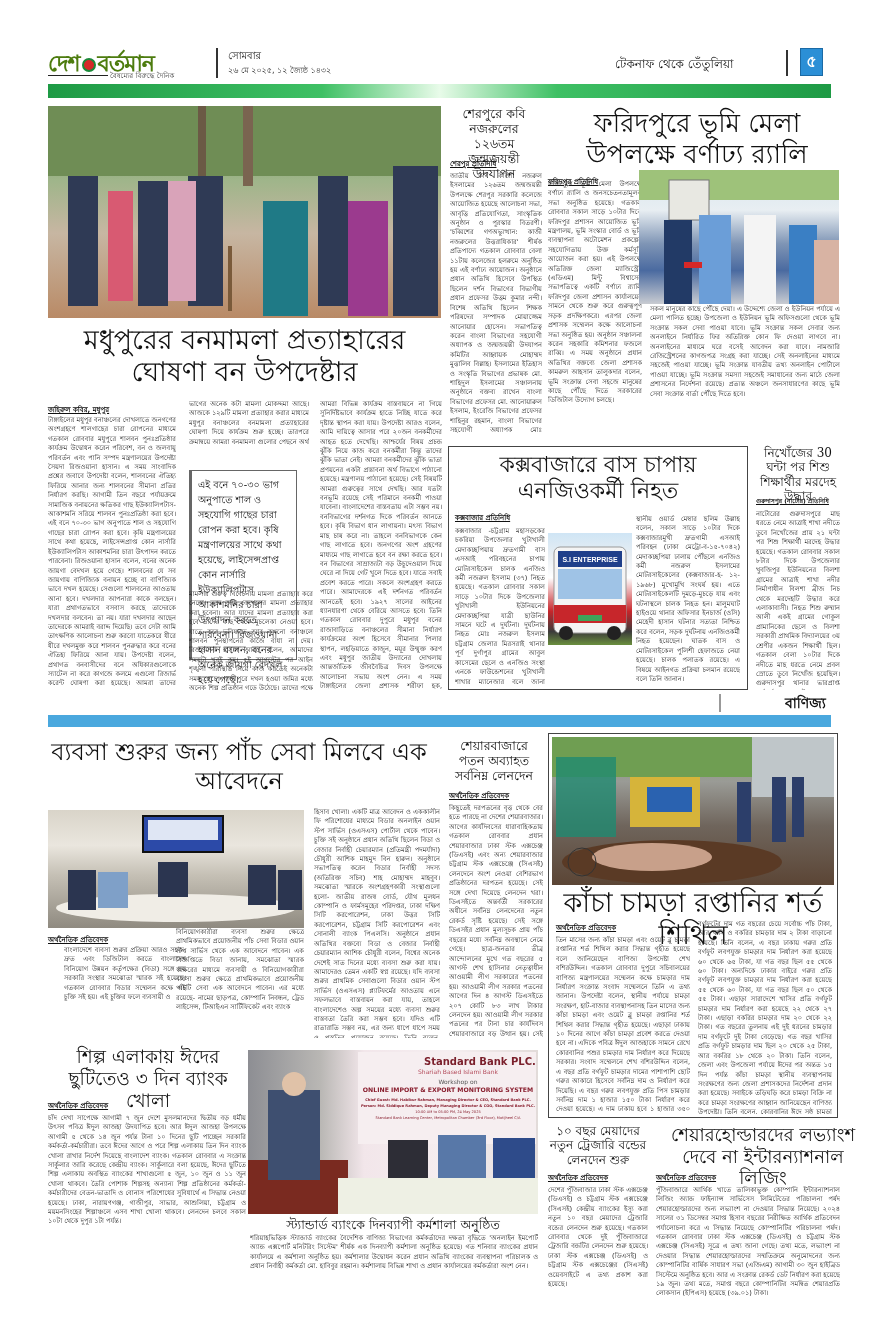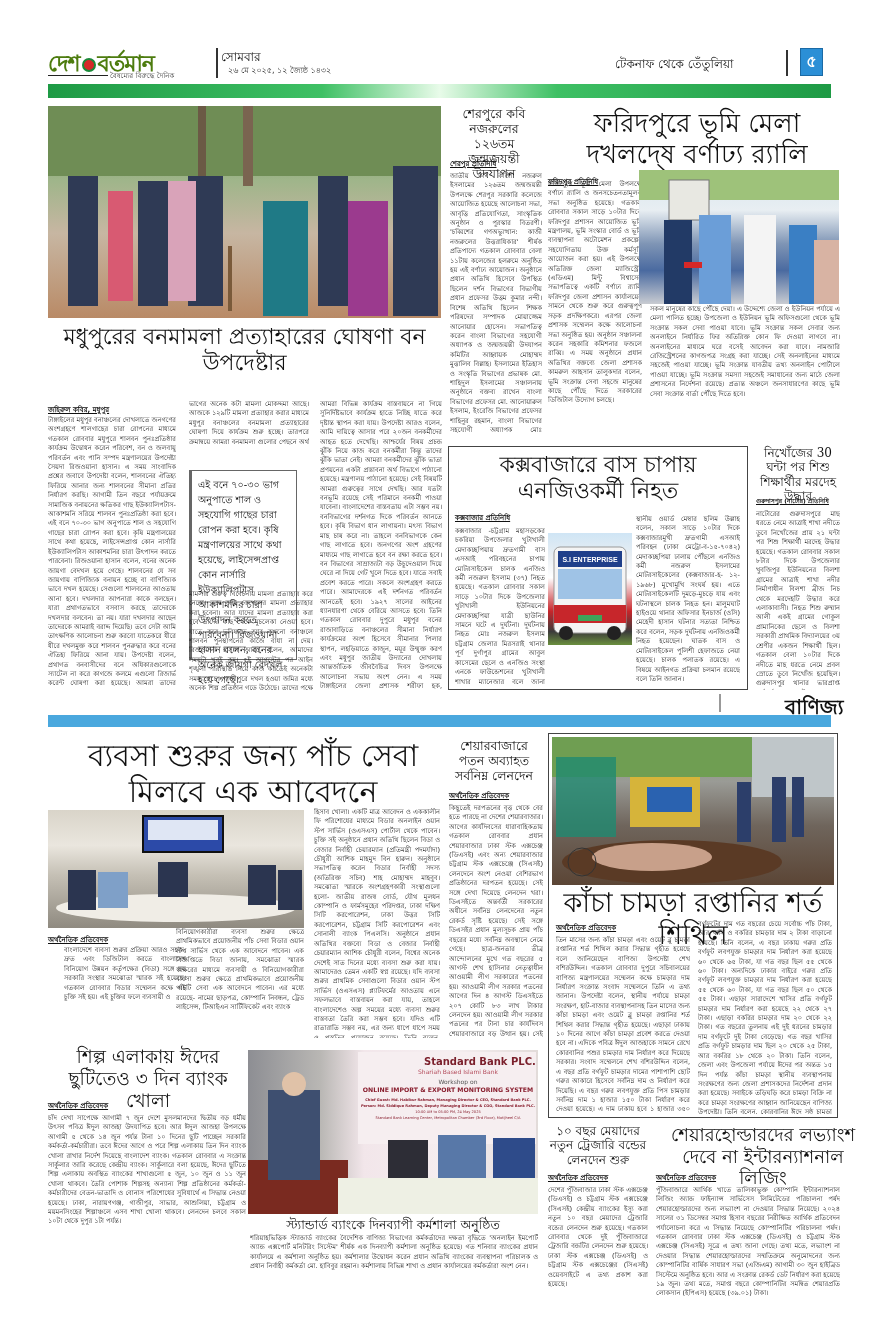--- a/index.html
+++ b/index.html
@@ -3,38 +3,38 @@
 <meta charset="utf-8">
 <style>
 *{box-sizing:border-box;margin:0;padding:0}
 body{width:870px;height:1339px;background:#fff;font-family:"DejaVu Sans",sans-serif;color:#111;position:relative;overflow:hidden}
 .abs{position:absolute}
 .logo{left:48px;top:46px;font-family:"DejaVu Serif",serif;font-weight:bold;font-size:22px;color:#4d7c0f;letter-spacing:-1px}
 .logo .dot{display:inline-block;width:14px;height:14px;border-radius:50%;background:#d62828;border:2px solid #1a8a3a;vertical-align:middle;margin:0 2px}
 .tagline{left:110px;top:70px;font-size:7px;color:#333}
 .logo-line{left:48px;top:75px;width:60px;height:1px;background:#222}
 .vsep{width:2px;background:#333}
-.day{left:221px;top:48px;font-size:12px}
+.day{left:228px;top:48px;font-size:10px}
 .date{left:228px;top:64px;font-size:8px;color:#333}
 .tagright{left:615px;top:55px;font-size:12px}
 .pagebox{left:800px;top:48px;width:23px;height:28px;background:#2b8fd6;border:1px solid #1b6aa5;color:#fff;font-size:16px;text-align:center;line-height:26px;font-weight:bold}
 .greenbar{left:48px;top:84px;width:783px;height:14px;background:linear-gradient(90deg,#1e9a45 0%,#3ec064 35%,#e8fbe9 50%,#3ec064 65%,#1e9a45 100%)}
 .photo{background:#8a9a7a;overflow:hidden}
 .ph-forest{background:linear-gradient(180deg,#5e7d4a 0%,#9fb58a 35%,#c7b6a2 60%,#b98a66 100%)}
 .ph-fair{background:linear-gradient(180deg,#d8e6ee 0%,#e8eef2 30%,#7f95b5 55%,#4a6aa0 75%,#c9ccd2 100%)}
 .ph-bus{background:linear-gradient(180deg,#cfe5f5 0%,#e8eef3 20%,#fff 40%,#c7262b 70%,#3b3b3b 88%,#6a8f3e 100%)}
 .ph-meet{background:linear-gradient(180deg,#d9d4c9 0%,#eae6de 30%,#c5c0b5 55%,#8f8a80 100%)}
 .ph-hide{background:linear-gradient(180deg,#7fa05e 0%,#9a9b96 30%,#6f655c 60%,#5b4535 100%)}
 .ph-bank{background:linear-gradient(90deg,#8d8e93 0%,#b9b7b4 25%,#f2e6ea 40%,#f5eef0 70%,#e2dbd9 100%)}
 .headline{font-family:"DejaVu Serif",serif;text-align:center;color:#111;line-height:1.2}
 .byline{font-size:7px;font-weight:bold;text-decoration:underline;color:#111}
 .body{font-size:6.6px;line-height:9.4px;color:#222;text-align:justify;overflow:hidden}
 .box{border:1px solid #444}
 .blueband{left:48px;top:715px;width:783px;height:12px;background:#4aa8de}
-.section{left:785px;top:692px;font-family:"DejaVu Serif",serif;font-weight:bold;font-size:20px}
+.section{left:785px;top:692px;font-family:"DejaVu Serif",serif;font-weight:bold;font-size:14px}
 .pull{left:189px;top:470px;width:108px;height:190px;border-left:3px solid #555;border:1px solid #666;border-left-width:3px;padding:6px;font-size:9.6px;line-height:15px;color:#111}
 .caption{font-family:"DejaVu Serif",serif;text-align:center}
 .banklogo{color:#7a1f2b;font-weight:bold;font-size:10px}
 .banner-text{font-size:6px;color:#8a2030;text-align:center;font-weight:bold}
 </style>
 </head>
 <body>
 
 <div class="abs logo">
   <span>দেশ</span><span class="dot"></span><span>বর্তমান</span>
@@ -62,33 +62,33 @@
         <rect x="345" y="60" width="45" height="150"></rect>
       </g>
     <rect x="60" y="85" width="25" height="110" fill="#d85a72"></rect>
     <rect x="120" y="75" width="28" height="120" fill="#d9a3b9"></rect>
     <rect x="215" y="95" width="45" height="115" fill="#1f7a86"></rect>
     <rect x="300" y="95" width="40" height="115" fill="#9b3a8e"></rect>
     <rect x="180" y="140" width="4" height="65" fill="#7a5a3a"></rect>
   </svg>
 </div>
 
-<div class="abs headline" style="left:48px;top:324px;width:393px;font-size:22px">মধুপুরের বনমামলা প্রত্যাহারের ঘোষণা বন উপদেষ্টার</div>
+<div class="abs headline" style="left:48px;top:324px;width:393px;font-size:27px">মধুপুরের বনমামলা প্রত্যাহারের ঘোষণা বন উপদেষ্টার</div>
 <div class="abs byline" style="left:48px;top:404px">জহিরুল কবির, মধুপুর</div>
 <div class="abs body" style="left:48px;top:416px;width:128px;height:272px">টাঙ্গাইলের মধুপুর বনাঞ্চলের দোখলাতে জনগণের অংশগ্রহণে শালগাছের চারা রোপনের মাধ্যমে গতকাল রোববার মধুপুরে শালবন পুনঃপ্রতিষ্ঠার কার্যক্রম উদ্বোধন করেন পরিবেশ, বন ও জলবায়ু পরিবর্তন এবং পানি সম্পদ মন্ত্রণালয়ের উপদেষ্টা সৈয়দা রিজওয়ানা হাসান। এ সময় সাংবাদিক প্রশ্নের জবাবে উপদেষ্টা বলেন, শালবনের ঐতিহ্য ফিরিয়ে আনার জন্য শালবনের সীমানা প্রতির নির্ধারণ করছি। আগামী তিন বছরে পর্যায়ক্রমে সামাজিক বনায়নের ক্ষতিকর গাছ ইউক্যালিপটাস-আকাশমনি সরিয়ে শালবন পুনঃপ্রতিষ্ঠা করা হবে। এই বনে ৭০-৩০ ভাগ অনুপাতে শাল ও সহযোগি গাছের চারা রোপন করা হবে। কৃষি মন্ত্রণালয়ের সাথে কথা হয়েছে, লাইসেন্সপ্রাপ্ত কোন নার্সারি ইউক্যালিপটাস আকাশমনির চারা উৎপাদন করতে পারবেনা। রিজওয়ানা হাসান বলেন, বনের অনেক জায়গা বেদখল হয়ে গেছে। শালবনের যে সব জায়গায় বাণিজ্যিক বনায়ন হচ্ছে বা বাণিজ্যিক ভাবে দখল হয়েছে। সেগুলো শালবনের আওতায় আনা হবে। দখলদার আপনারা কাকে বলছেন। যারা প্রথাগতভাবে বসবাস করছে তাদেরকে দখলদার বলবেন। তা নয়। যারা দখলদার আছেন তাদেরকে আমরাই বরাদ্দ দিয়েছি। তবে সেটা আমি তাৎক্ষণিক আলোচনা শুরু করবো যাতেকরে ধীরে ধীরে দখলমুক্ত করে শালবন পুনরুদ্ধার করে বনের ঐতিহ্য ফিরিয়ে আনা যায়। উপদেষ্টা বলেন, প্রথাগত বনবাসীদের বনে অধিকারগুলোকে স্যাটেল না করে কাগজে কলমে এগুলো রিজার্ভ করেন্ট ঘোষণা করা হয়েছে। আমরা তাদের অধিকার স্যাটেল করার একটি প্রক্রিয়া শুরু করেছি। তিনি আরও বলেন, প্রথাগত বনবাসীদের সাথে বনবি-</div>
 <div class="abs body" style="left:189px;top:400px;width:120px;height:48px">ভাগের অনেক কটা মামলা মোকদ্দমা আছে। আজকে ১২৯টি মামলা প্রত্যাহার করার মাধ্যমে মধুপুর বনাঞ্চলের বনমামলা প্রত্যাহারের ঘোষণা দিয়ে কার্যক্রম শুরু হচ্ছে। তারপরে ক্রমান্বয়ে আমরা বনমামলা গুলোর পেছনে অর্থ ব্যয় না করে</div>
 <div class="abs pull">এই বনে ৭০-৩০ ভাগ অনুপাতে শাল ও সহযোগি গাছের চারা রোপন করা হবে। কৃষি মন্ত্রণালয়ের সাথে কথা হয়েছে, লাইসেন্সপ্রাপ্ত কোন নার্সারি ইউক্যালিপটাস আকাশমনির চারা উৎপাদন করতে পারবেনা। রিজওয়ানা হাসান বলেন, বনের অনেক জায়গা বেদখল হয়ে গেছে।</div>
 <div class="abs body" style="left:189px;top:590px;width:124px;height:100px">মামলার গুরুত্ব বিবেচনায় মামলা প্রত্যাহার করে নেবো। তবে জমি বেদখলের মামলা প্রত্যাহার করা হবেনা। আর যাদের মামলা প্রত্যাহার করা হবে তাদের কাছ থেকে মুচলেকা নেওয়া হবে। যাতে করে ভবিষ্যতে আর কখনো বনাঞ্চলে শালবন পুনস্থাপনের কাজে বাধা না দেয়। রিজওয়ানা হাসান আরও বলেন, আমাদের সময়টা খুবই কম। ৫ই আগস্টের পর আইন শৃঙ্খলা পরিস্থিতি নিয়ে কাজ করতেই অনেকটা সময় গেছে। গাজীপুরে দখল হওয়া জমির মধ্যে অনেক শিল্প প্রতিষ্ঠান গড়ে উঠেছে। তাদের পক্ষে আবার আদালতের রায়ও আছে। তাই সেখানে বেদখল হওয়া জায়গা পুনরুদ্ধার করায় একটু জটিলতা আছে। তাই</div>
 <div class="abs body" style="left:320px;top:400px;width:122px;height:290px">আমরা বিভিন্ন কার্যক্রম বাস্তবায়নে না গিয়ে সুনির্দিষ্টভাবে কার্যক্রম হাতে নিচ্ছি যাতে করে দৃষ্টান্ত স্থাপন করা যায়। উপদেষ্টা আরও বলেন, আমি দায়িত্বে আসার পরে ২০জন বনকর্মীদের আহত হতে দেখেছি। আশ্চর্যের বিষয় প্রচন্ড ঝুঁকি নিয়ে কাজ করে বনকর্মীরা কিন্তু তাদের ঝুঁকি ভাতা নেই। আমরা বনকর্মীদের ঝুঁকি ভাতা প্রণয়নের একটা প্রস্তাবনা অর্থ বিভাগে পাঠানো হয়েছে। মন্ত্রণালয় পাঠানো হয়েছে। সেই বিষয়টি আমরা গুরুত্বের সাথে দেখছি। আর যতটা বনভূমি রয়েছে সেই পরিমানে বনকর্মী পাওয়া যাবেনা। বাংলাদেশের বাস্তবতায় এটা সম্ভব নয়। বনবিভাগের দর্শনগত দিকে পরিবর্তন আনতে হবে। কৃষি বিভাগ ধান লাগায়না। মৎস্য বিভাগ মাছ চাষ করে না। তাহলে বনবিভাগকে কেন গাছ লাগাতে হবে। জনগণের অংশ গ্রহণের মাধ্যমে গাছ লাগাতে হবে বন রক্ষা করতে হবে। বন বিভাগের সাম্রাজ্যটা বড় উচুদেওয়াল দিয়ে ঘেরে না দিয়ে গেট খুলে দিতে হবে। যাতে সবাই প্রবেশ করতে পারে। সকলে অংশগ্রহণ করতে পারে। আমাদেরকে এই দর্শনগত পরিবর্তন আনতেই হবে। ১৯২৭ সালের আইনের ধ্যানধারণা থেকে বেরিয়ে আসতে হবে। তিনি গতকাল রোববার দুপুরে মধুপুর বনের রাজাবাড়িতে বনাঞ্চলের সীমানা নির্ধারণ কার্যক্রমের অংশ হিসেবে সীমানার পিলার স্থাপন, লহড়িয়াতে কাজুন, ময়ূর উন্মুক্ত করণ এবং মধুপুর জাতীয় উদ্যানের দোখলায় আন্তর্জাতিক জীববৈচিত্র দিবস উপলক্ষে আলোচনা সভায় অংশ নেন। এ সময় টাঙ্গাইলের জেলা প্রশাসক শরীফা হক, টাঙ্গাইলের বিভাগীয় বন কর্মকর্তা আবু নাসের মোহসিন হোসেন, সহকারি বন সংরক্ষক রোকসানা খাতুন, মধুপুর উপজেলা নির্বাহী কর্মকর্তা মো. জুবায়ের হোসেনসহ বিভিন্ন পর্যায়ের কর্মকর্তা ও সুশীল সমাজের ব্যক্তিবর্গ উপস্থিত ছিলেন।</div>
 
 <div class="abs headline" style="left:450px;top:106px;width:88px;font-size:12.5px">শেরপুরে কবি নজরুলের ১২৬তম জন্মজয়ন্তী উদযাপন</div>
 <div class="abs byline" style="left:450px;top:158px">শেরপুর প্রতিনিধি</div>
 <div class="abs body" style="left:450px;top:172px;width:92px;height:262px">জাতীয় কবি কাজী নজরুল ইসলামের ১২৬তম জন্মজয়ন্তী উপলক্ষে শেরপুর সরকারি কলেজে আয়োজিত হয়েছে আলোচনা সভা, আবৃত্তি প্রতিযোগিতা, সাংস্কৃতিক অনুষ্ঠান ও পুরস্কার বিতরণী। 'চব্বিশের গণঅভ্যুত্থান: কাজী নজরুলের উত্তরাধিকার' শীর্ষক প্রতিপাদ্যে গতকাল রোববার বেলা ১১টায় কলেজের হলরুমে অনুষ্ঠিত হয় এই বর্ণাঢ্য আয়োজন। অনুষ্ঠানে প্রধান অতিথি হিসেবে উপস্থিত ছিলেন দর্শন বিভাগের বিভাগীয় প্রধান প্রফেসর উত্তম কুমার নন্দী। বিশেষ অতিথি ছিলেন শিক্ষক পরিষদের সম্পাদক মোয়াজ্জেম আনোয়ার হোসেন। সভাপতিত্ব করেন বাংলা বিভাগের সহযোগী অধ্যাপক ও জন্মজয়ন্তী উদযাপন কমিটির আহ্বায়ক মোহাম্মদ মুত্তালিব বিল্লাহ। ইসলামের ইতিহাস ও সংস্কৃতি বিভাগের প্রভাষক মো. শাহিদুল ইসলামের সঞ্চালনায় অনুষ্ঠানে বক্তব্য রাখেন বাংলা বিভাগের প্রফেসর মো. আনোয়ারুল ইসলাম, ইংরেজি বিভাগের প্রফেসর শাহিনুর রহমান, বাংলা বিভাগের সহযোগী অধ্যাপক মোঃ রোকনুজ্জামান, সহকারী অধ্যাপক শরিফুল ইসলাম। বক্তারা বলেন, কাজী নজরুল ইসলাম সাম্য, প্রেম ও দ্রোহের কবি। তিনি সবসময় অন্যায়ের বিরুদ্ধে সোচ্চার ছিলেন।</div>
 
-<div class="abs headline" style="left:552px;top:108px;width:290px;font-size:26px">ফরিদপুরে ভূমি মেলা দখলদ্ষে বর্ণাঢ্য র‍্যালি</div>
+<div class="abs headline" style="left:552px;top:108px;width:290px;font-size:26px">ফরিদপুরে ভূমি মেলা উপলক্ষে বর্ণাঢ্য র‍্যালি</div>
 <div class="abs byline" style="left:548px;top:176px">ফরিদপুর প্রতিনিধি</div>
 <div class="abs body" style="left:548px;top:180px;width:94px;height:256px">ফরিদপুরে ভূমি মেলা উপলক্ষে বর্ণাঢ্য র‍্যালি ও জনসচেতনতামূলক সভা অনুষ্ঠিত হয়েছে। গতকাল রোববার সকাল সাড়ে ১০টার দিকে ফরিদপুর প্রশাসন আয়োজিত ভূমি মন্ত্রণালয়, ভূমি সংস্কার বোর্ড ও ভূমি ব্যবস্থাপনা অটোমেশন প্রকল্পের সহযোগিতায় উক্ত কর্মসূচি আয়োজন করা হয়। এই উপলক্ষে অতিরিক্ত জেলা ম্যাজিস্ট্রেট (এডিএম) মিন্টু বিশ্বাসের সভাপতিত্বে একটি বর্ণাঢ্য র‍্যালি ফরিদপুর জেলা প্রশাসন কার্যালয়ের সামনে থেকে শুরু করে গুরুত্বপূর্ণ সড়ক প্রদক্ষিণকরে। এরপর জেলা প্রশাসক সম্মেলন কক্ষে আলোচনা সভা অনুষ্ঠিত হয়। অনুষ্ঠান সঞ্চালনা করেন সহকারি কমিশনার ফজলে রাব্বি। এ সময় অনুষ্ঠানে প্রধান অতিথির বক্তব্যে জেলা প্রশাসক কামরুল আহসান তালুকদার বলেন, ভূমি সংক্রান্ত সেবা সহজে মানুষের কাছে পৌঁছে দিতে সরকারের ডিজিটাল উদ্যোগ চলছে।</div>
 <div class="abs photo ph-fair" style="left:639px;top:170px;width:200px;height:134px">
   <svg width="200" height="134">
     <rect x="0" y="0" width="200" height="30" fill="#9ec27a"></rect>
     <rect x="30" y="10" width="40" height="40" fill="#e8e8e2" stroke="#777"></rect>
     <rect x="25" y="50" width="28" height="84" fill="#223a66"></rect>
     <rect x="60" y="45" width="32" height="89" fill="#6b9ed8"></rect>
     <rect x="105" y="45" width="32" height="89" fill="#f4f4f4"></rect>
     <rect x="150" y="55" width="28" height="79" fill="#3a7fc4"></rect>
@@ -117,21 +117,21 @@
 <div class="abs body" style="left:600px;top:515px;width:140px;height:170px;padding-left:36px">স্থানীয় ওয়ার্ড মেম্বার ছলিম উল্লাহ বলেন, সকাল সাড়ে ১০টার দিকে কক্সবাজারমুখী দ্রুতগামী এসআই পরিবহন (ঢাকা মেট্রো-ব-১৫-৭০৪২) মেদাকচ্ছপিয়া ঢালায় পৌঁছলে এনজিও কর্মী নজরুল ইসলামের মোটরসাইকেলের (কক্সবাজার-হ- ১২- ১৯৬৮) মুখোমুখি সংঘর্ষ হয়। এতে মোটরসাইকেলটি দুমড়ে-মুচড়ে যায় এবং ঘটনাস্থলে চালক নিহত হন। মালুমঘাট হাইওয়ে থানার অফিসার ইনচার্জ (ওসি) মেহেদী হাসান ঘটনার সত্যতা নিশ্চিত করে বলেন, সড়ক দুর্ঘটনায় এনজিওকর্মী নিহত হয়েছেন। ঘাতক বাস ও মোটরসাইকেল পুলিশী হেফাজতে নেয়া হয়েছে। চালক পলাতক রয়েছে। এ বিষয়ে আইনগত প্রক্রিয়া চলমান রয়েছে বলে তিনি জানান।</div>
 
 <div class="abs headline" style="left:756px;top:446px;width:84px;font-size:12px">নিখোঁজের 30 ঘন্টা পর শিশু শিক্ষার্থীর মরদেহ উদ্ধার</div>
 <div class="abs byline" style="left:756px;top:496px;font-size:6px">গুরুদাসপুর (নাটোর) প্রতিনিধি</div>
 <div class="abs body" style="left:756px;top:510px;width:84px;height:180px">নাটোরের গুরুদাসপুরে মাছ ধরতে নেমে আত্রাই শাখা নদীতে ডুবে নিখোঁজের প্রায় ২১ ঘন্টা পর শিশু শিক্ষার্থী মরদেহ উদ্ধার হয়েছে। গতকাল রোববার সকাল ৮টার দিকে উপজেলার খুবজিপুর ইউনিয়নের বিলশা গ্রামের আত্রাই শাখা নদীর নির্মাণাধীন বিলশা ব্রীজ নিচ থেকে মরদেহটি উদ্ধার করে এলাকাবাসী। নিহত শিশু রুম্মান আলী একই গ্রামের গোকুল প্রামানিকের ছেলে ও বিলশা সরকারী প্রাথমিক বিদ্যালয়ের ৩য় শ্রেণীর একজন শিক্ষার্থী ছিল। গতকাল বেলা ১০টার দিকে নদীতে মাছ ধরতে নেমে প্রবল স্রোতে ডুবে নিখোঁজ হয়েছিল। গুরুদাসপুর থানার ভারপ্রাপ্ত কর্মকর্তা আসমাউল হক ও স্থানীয় এলাকাবাসী জানান, গতকাল বেলা ১০টার দিকে রুম্মান তার বাড়ির অদূরে আত্রাই শাখা নদীতে বিলশা ব্রীজের নিচে মাছ ধরছিল।</div>
 
 <div class="abs vsep" style="left:719px;top:694px;height:18px;background:#999"></div>
 <div class="abs section">বাণিজ্য</div>
 <div class="abs blueband"></div>
 
-<div class="abs headline" style="left:59px;top:738px;width:388px;font-size:30px">ব্যবসা শুরুর জন্য পাঁচ সেবা মিলবে এক আবেদনে</div>
+<div class="abs headline" style="left:45px;top:738px;width:388px;font-size:24px">ব্যবসা শুরুর জন্য পাঁচ সেবা মিলবে এক আবেদনে</div>
 <div class="abs photo ph-meet" style="left:48px;top:810px;width:256px;height:118px">
   <svg width="256" height="118">
     <rect x="95" y="6" width="80" height="36" fill="#2c4aa8" stroke="#111" stroke-width="2"></rect>
     <rect x="100" y="10" width="70" height="20" fill="#dfe6f4"></rect>
     <ellipse cx="128" cy="98" rx="120" ry="14" fill="#f0ede6"></ellipse>
     <g fill="#2b3550">
         <rect x="110" y="52" width="30" height="35"></rect>
         <rect x="20" y="60" width="28" height="40"></rect>
         <rect x="200" y="55" width="28" height="40"></rect>
         <rect x="230" y="60" width="24" height="40"></rect>

